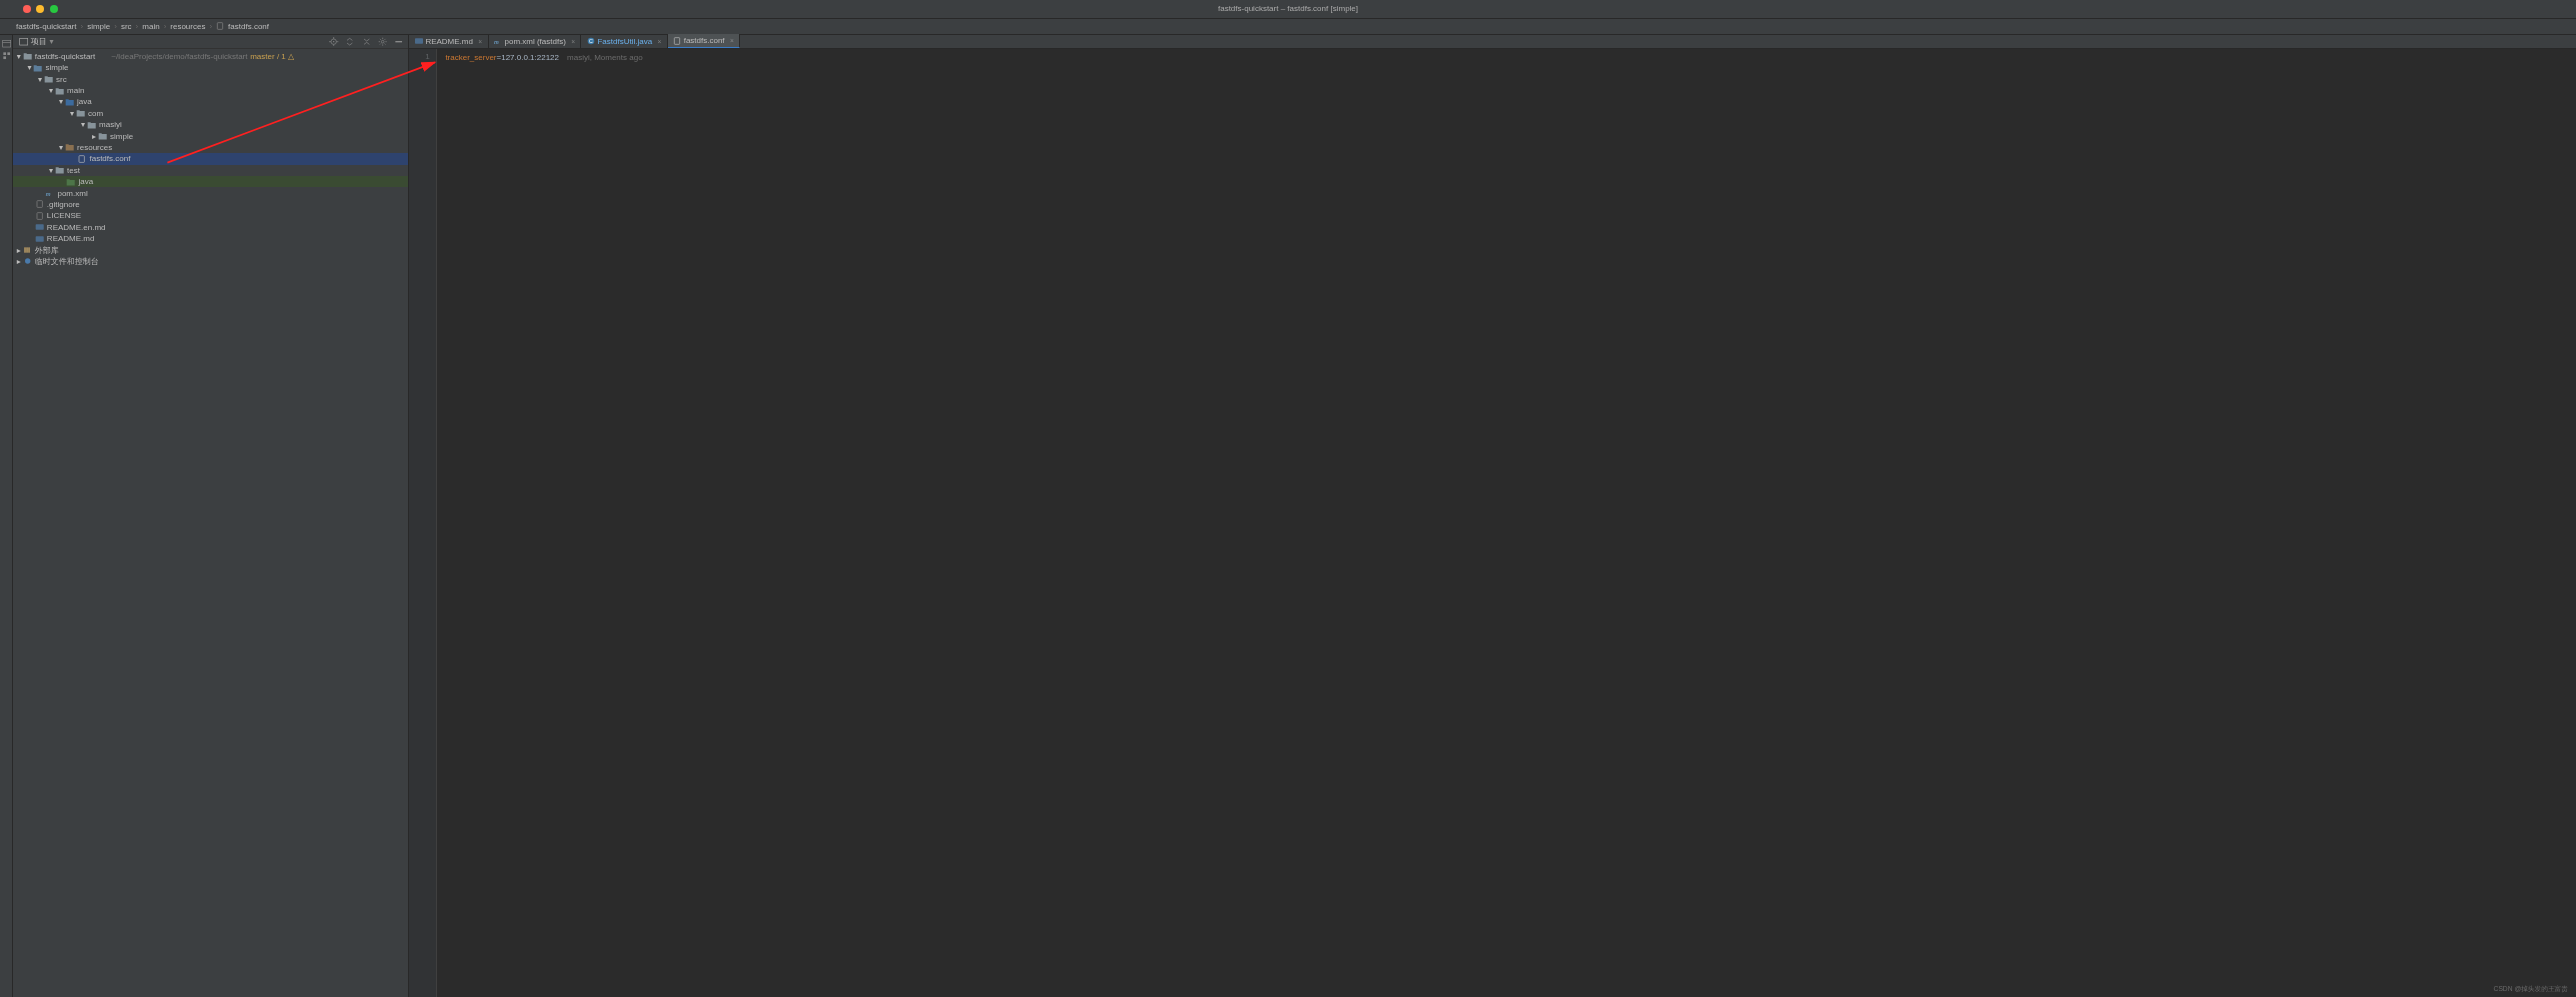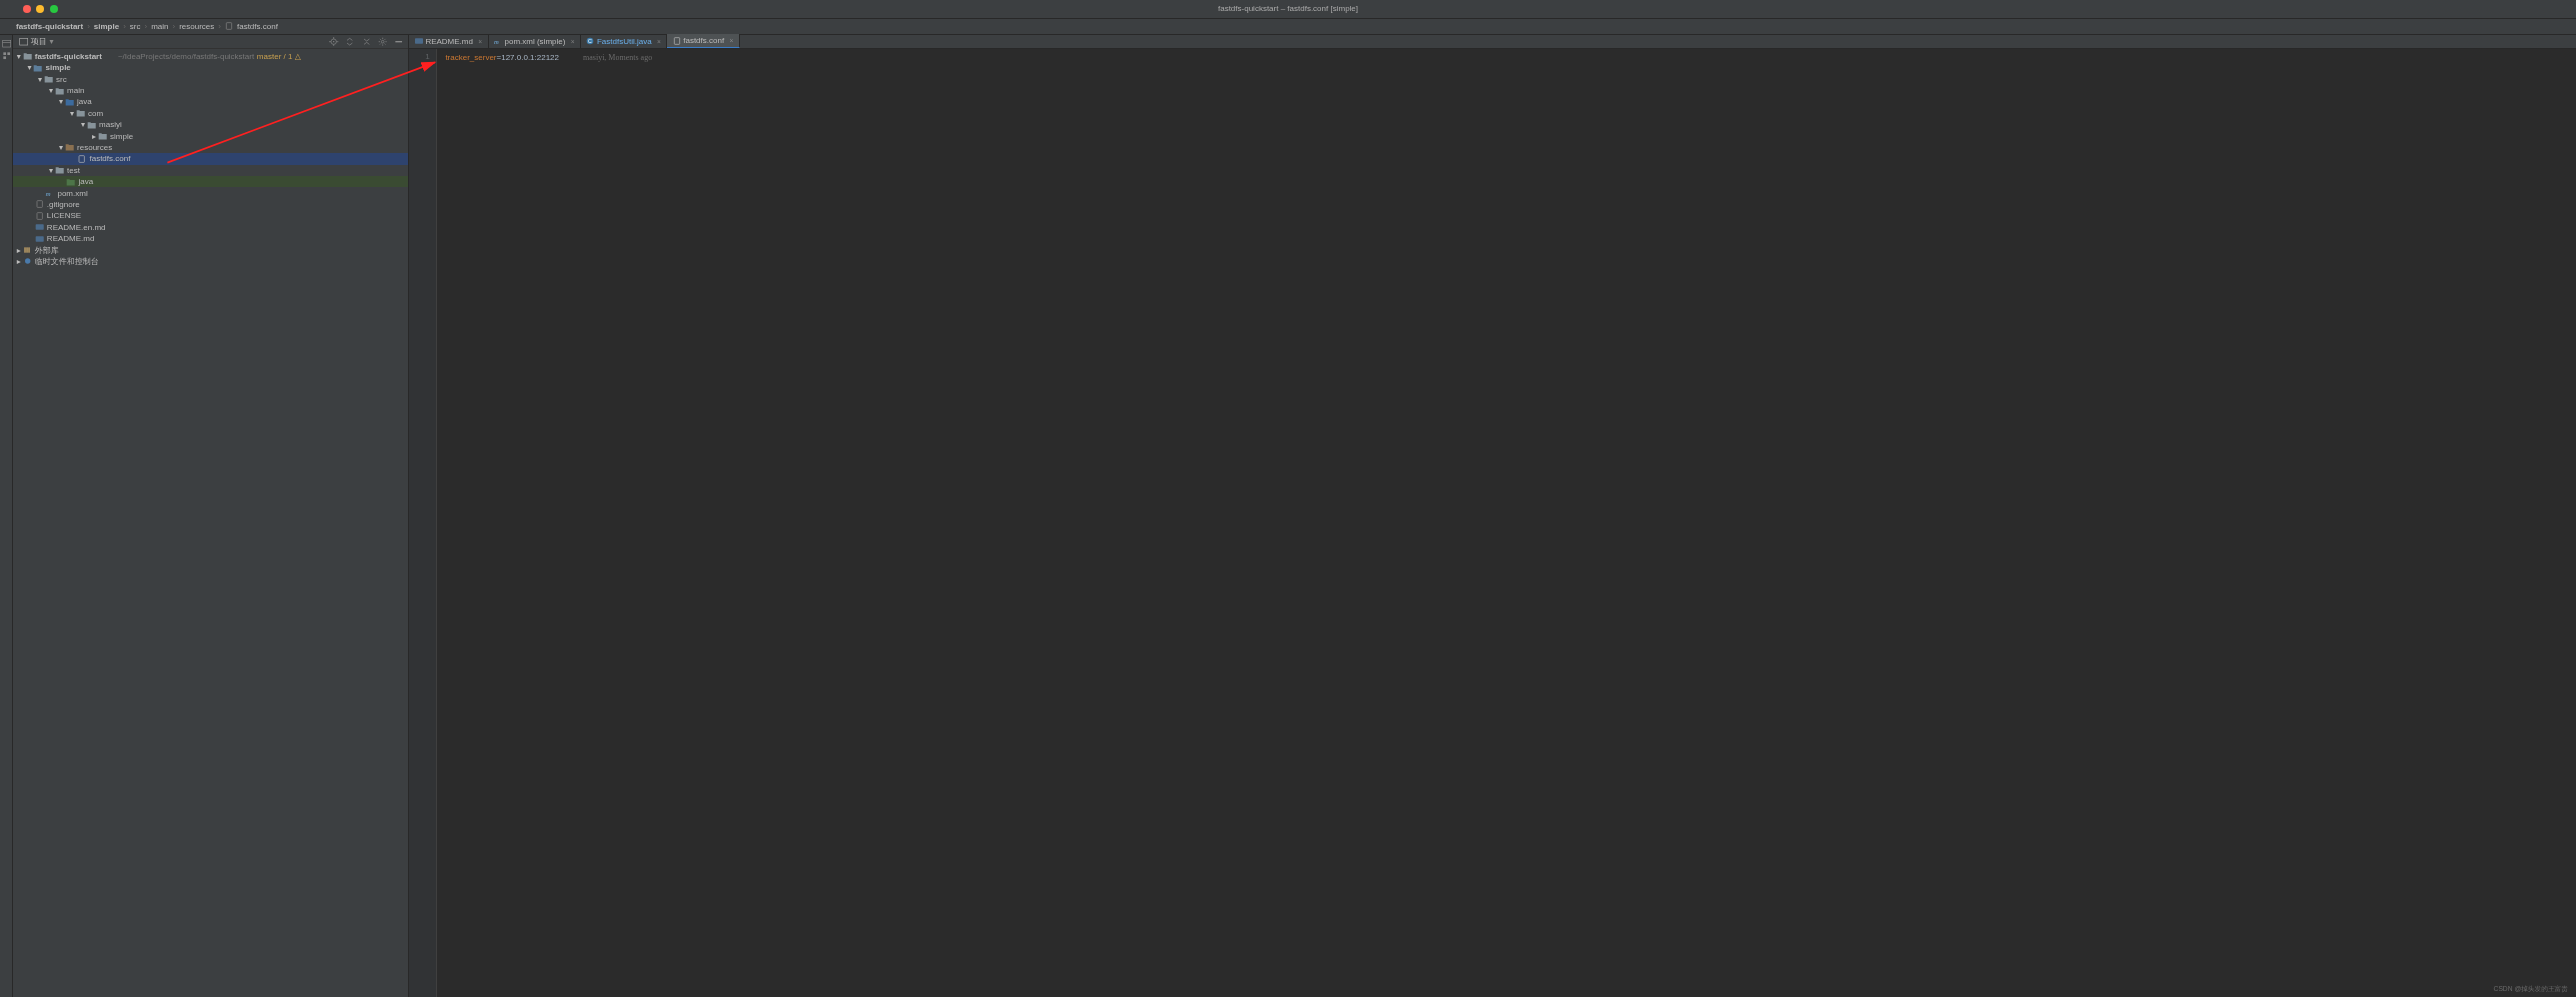--- a/index.html
+++ b/index.html
@@ -29,36 +29,36 @@
     
     .tree { flex: 1; padding-top: 1.3px; font-size: 8px; overflow: auto; position: relative; }
     .tree-row { display: flex; align-items: center; height: 11.4px; cursor: pointer; white-space: nowrap; }
     .tree-row.selected { background: #2e436e; }
     .tree-row.highlighted { background: #3a4b32; }
     .arrow { width: 5.3px; height: 5.3px; display: inline-flex; align-items: center; justify-content: center; margin-right: 1.3px; }
     .tree-icon { width: 9.4px; height: 8px; display: inline-flex; align-items: center; justify-content: center; margin-right: 2.7px; }
     .tree-label { color: #bbb; }
     .tree-path { color: #787878; margin-left: 16px; }
     .vcs-info { color: #c8a050; margin-left: 2.7px; }
-    .bold { font-weight: bold; }
+    .bold { font-weight: normal; }
     
     .editor-panel { flex: 1; display: flex; flex-direction: column; background: #2b2b2b; }
     .tabs { height: 14.7px; background: #3c3f41; display: flex; align-items: flex-end; border-bottom: 0.7px solid #282828; }
     .tab { height: 14.7px; display: flex; align-items: center; padding: 0 5.3px; gap: 2.7px; border-right: 0.7px solid #282828; cursor: pointer; color: #bbb; font-size: 7.4px; }
     .tab.active { background: #4e5254; border-bottom: 1.3px solid #3a7cc7; }
     .tab-close { opacity: 0.5; font-size: 6.7px; margin-left: 2.7px; }
     .tab-icon { width: 8px; height: 8px; }
     
     .code-area { flex: 1; display: flex; background: #2b2b2b; font-family: "JetBrains Mono", Menlo, monospace; font-size: 8.7px; position: relative; }
     .gutter { width: 28px; background: #313335; color: #606366; text-align: right; padding: 2.7px 6.7px 0 0; border-right: 0.7px solid #404040; }
     .code-content { padding: 2.7px 8px 0 8px; position: relative; }
     .code-line { line-height: 12px; }
     .cc-key { color: #cc7832; }
     .cc-val { color: #a9b7c6; }
-    .cc-inlay { color: #6c6c6c; margin-left: 24px; font-style: normal; font-family: Liberation Serif, serif; }
+    .cc-inlay { color: #6c6c6c; margin-left: 8px; font-style: normal; }
     
     .annotation-arrow { position: absolute; top: 59px; left: 164px; width: 281px; height: 107px; pointer-events: none; z-index: 100; }
     .watermark { position: fixed; bottom: 2.7px; right: 8px; color: #6a6a6a; font-size: 6.7px; }
     
     svg { display: block; }
   </style>
 </head>
 <body>
 
 <div class="titlebar">
@@ -335,21 +335,21 @@
           </span>
         <span>README.md</span>
         <span class="tab-close">×</span>
       </div>
       <div class="tab">
         <span class="tab-icon">
             <svg viewBox="0 0 12 12" style="font-size:12px">
               <text x="0" y="10" font-size="11" fill="#6897bb" font-style="italic" font-weight="bold">m</text>
             </svg>
           </span>
-        <span>pom.xml (simple)</span>
+        <span>pom.xml (fastdfs)</span>
         <span class="tab-close">×</span>
       </div>
       <div class="tab">
         <span class="tab-icon">
             <svg viewBox="0 0 12 12" style="font-size:12px">
               <circle cx="6" cy="6" r="5" fill="#3c7aa8"></circle>
               <text x="3" y="9" font-size="8" fill="#fff">C</text>
             </svg>
           </span>
         <span style="color:#6aafea">FastdfsUtil.java</span>

